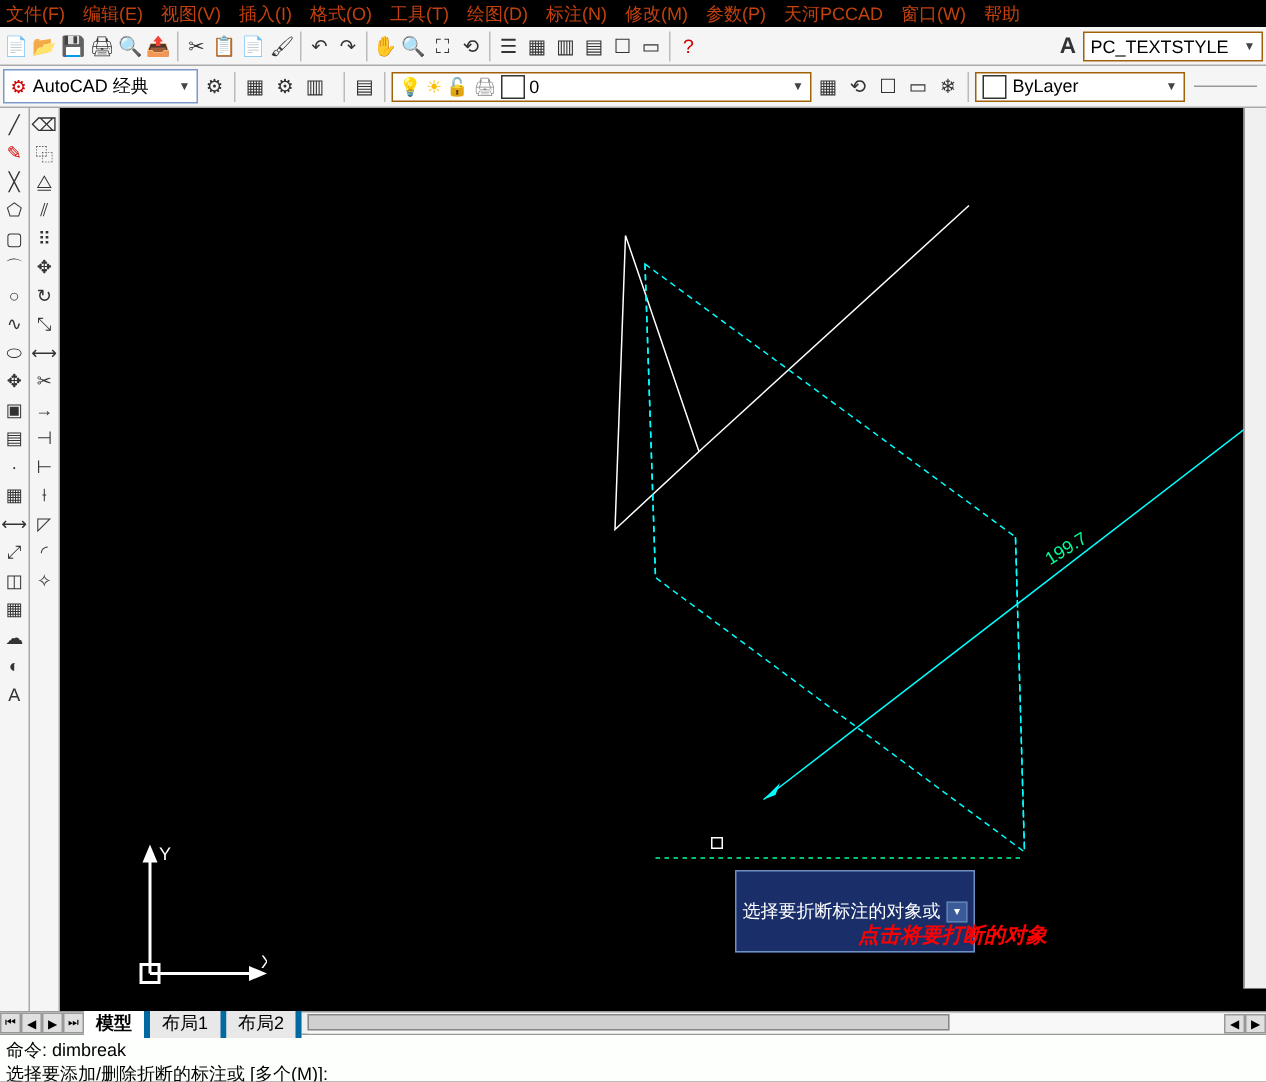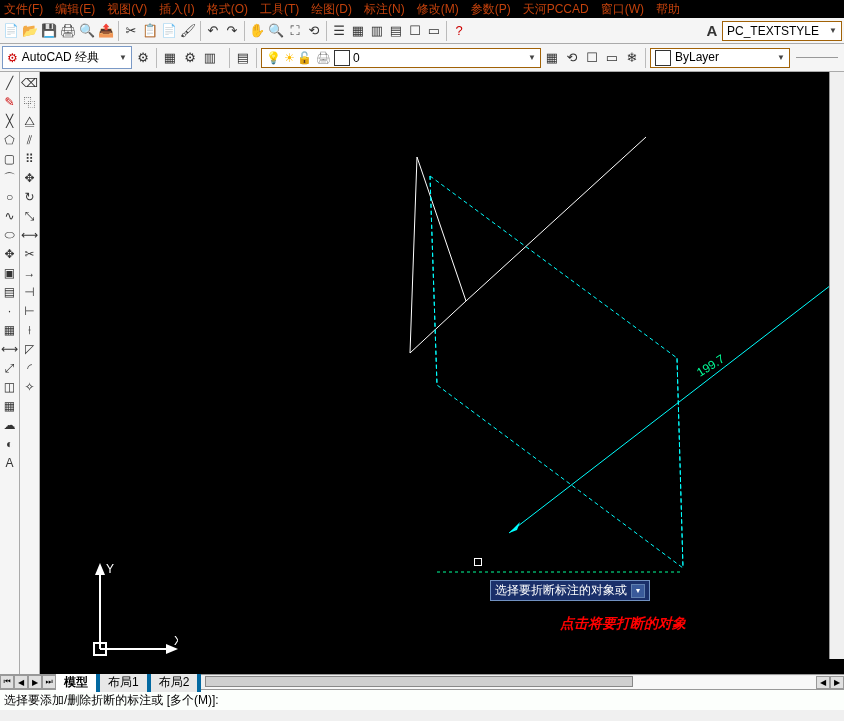--- a/index.html
+++ b/index.html
@@ -20,21 +20,21 @@
 
 .main-area { display: flex; height: 602px; }
 .left-toolbar { width: 20px; background: #f5f5f5; border-right: 1px solid #aaa; display: flex; flex-direction: column; align-items: center; padding-top: 2px; gap: 1px; }
 .left-toolbar2 { width: 20px; background: #f5f5f5; border-right: 1px solid #aaa; display: flex; flex-direction: column; align-items: center; padding-top: 2px; gap: 1px; }
 .lt-icn { width: 18px; height: 18px; display: flex; align-items: center; justify-content: center; cursor: pointer; font-size: 12px; color: #333; border: 1px solid transparent; }
 
 .canvas-wrap { flex: 1; position: relative; background: #000; overflow: hidden; }
 .canvas-svg { position: absolute; top: 0; left: 0; }
 
 .crosshair-box { position: absolute; width: 8px; height: 8px; border: 1px solid #fff; left: 434px; top: 486px; }
-.dyn-input { position: absolute; left: 450px; top: 508px; background: #1a2f6a; border: 1px solid #7090c0; color: #fff; padding: 1px 4px; font-size: 12px; display: flex; align-items: center; gap: 4px; }
+.dyn-input { position: absolute; left: 450px; top: 508px; background: #1a2f6a; border: 1px solid #7090c0; color: #fff; padding: 18px 4px; font-size: 12px; display: flex; align-items: center; gap: 4px; }
 .dyn-input .di-btn { width: 14px; height: 14px; background: #3a5a9a; border: 1px solid #6080b0; display: flex; align-items: center; justify-content: center; font-size: 8px; cursor: pointer; }
 .annotation { position: absolute; color: #ff0000; font-size: 14px; font-style: italic; font-weight: bold; font-family: KaiTi, SimSun; }
 
 .ucs-icon { position: absolute; left: 48px; bottom: 18px; }
 .sb-btn { width: 14px; height: 13px; background: #e0e0e0; border: 1px solid #999; display: flex; align-items: center; justify-content: center; font-size: 8px; cursor: pointer; }
 .sb-track { flex: 1; height: 13px; background: #f8f8f8; position: relative; }
 .sb-thumb { position: absolute; height: 11px; background: #d0d0d0; border: 1px solid #888; top: 0; }
 .scroll-v { position: absolute; top: 0; right: 0; bottom: 15px; width: 15px; background: #f0f0f0; border-left: 1px solid #999; }
 
 .tabbar { height: 15px; background: #f0f0f0; display: flex; align-items: center; border-top: 1px solid #999; font-size: 11px; }
@@ -207,21 +207,21 @@
       <line x1="397" y1="500" x2="643" y2="500" stroke="#00ff99" stroke-width="1" stroke-dasharray="3,3"></line>
     </svg>
 
     <div class="crosshair-box"></div>
 
     <div class="dyn-input">
       <span>选择要折断标注的对象或</span>
       <span class="di-btn">▾</span>
     </div>
 
-    <div class="annotation" style="left:520px;top:543px">点击将要打断的对象</div>
+    <div class="annotation" style="left:532px;top:543px">点击将要打断的对象</div>
 
     <svg class="ucs-icon" width="90" height="95">
       <line x1="12" y1="88" x2="12" y2="10" stroke="#fff" stroke-width="2"></line>
       <polygon points="12,2 7,14 17,14" fill="#fff"></polygon>
       <line x1="12" y1="88" x2="82" y2="88" stroke="#fff" stroke-width="2"></line>
       <polygon points="90,88 78,83 78,93" fill="#fff"></polygon>
       <rect x="6" y="82" width="12" height="12" fill="none" stroke="#fff" stroke-width="2"></rect>
       <text x="18" y="12" fill="#fff" font-size="13">Y</text>
       <text x="86" y="84" fill="#fff" font-size="13">X</text>
     </svg>
@@ -242,14 +242,15 @@
   <div class="tab">布局1</div>
   <div class="tab">布局2</div>
   <div class="sb-track" style="margin-left:4px">
     <div class="sb-thumb" style="left:0;width:70%"></div>
   </div>
   <div class="sb-btn">◀</div>
   <div class="sb-btn">▶</div>
 </div>
 
 <div class="cmdline">
+  <div>命令: dimbreak</div>
   <div>选择要添加/删除折断的标注或 [多个(M)]:</div>
 </div>
 
 </body></html>

